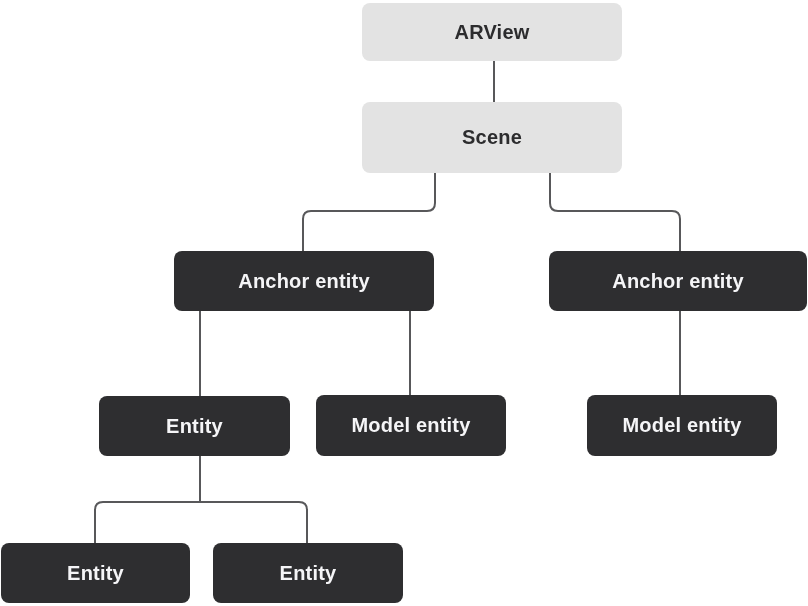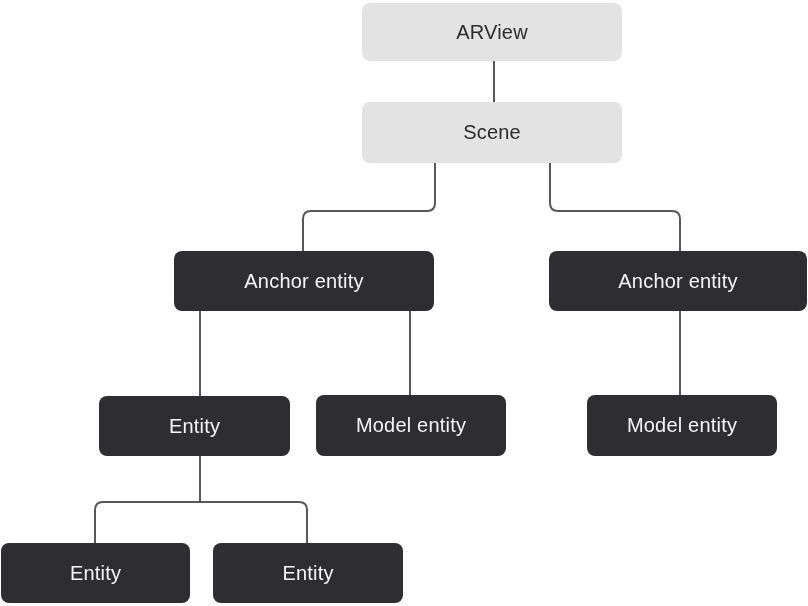--- a/index.html
+++ b/index.html
@@ -30,36 +30,36 @@
   .node {
     position: absolute;
     border-radius: 8px;
     display: flex;
     align-items: center;
     justify-content: center;
     box-sizing: border-box;
   }
   .node .node-label {
     font-size: 20px;
-    font-weight: 400;
+    font-weight: 700;
     letter-spacing: 0.2px;
     white-space: nowrap;
   }
   .node.light {
     background: var(--light-node-bg, #e3e3e3);
     color: var(--light-node-text, #2c2c2e);
   }
   .node.dark {
     background: var(--dark-node-bg, #2e2e30);
     color: var(--dark-node-text, #f5f5f7);
     justify-content: center;
   }
   
   .n-arview       { left: 362px; top: 3px;   width: 260px; height: 58px; }
-  .n-scene        { left: 362px; top: 102px; width: 260px; height: 61px; }
+  .n-scene        { left: 362px; top: 102px; width: 260px; height: 71px; }
   .n-anchor-left  { left: 174px; top: 251px; width: 260px; height: 60px; }
   .n-anchor-right { left: 549px; top: 251px; width: 258px; height: 60px; }
   .n-entity-mid   { left: 99px;  top: 396px; width: 191px; height: 60px; }
   .n-model-left   { left: 316px; top: 395px; width: 190px; height: 61px; }
   .n-model-right  { left: 587px; top: 395px; width: 190px; height: 61px; }
   .n-entity-bl    { left: 1px;   top: 543px; width: 189px; height: 60px; }
   .n-entity-br    { left: 213px; top: 543px; width: 190px; height: 60px; }
 </style>
 </head>
 <body>

